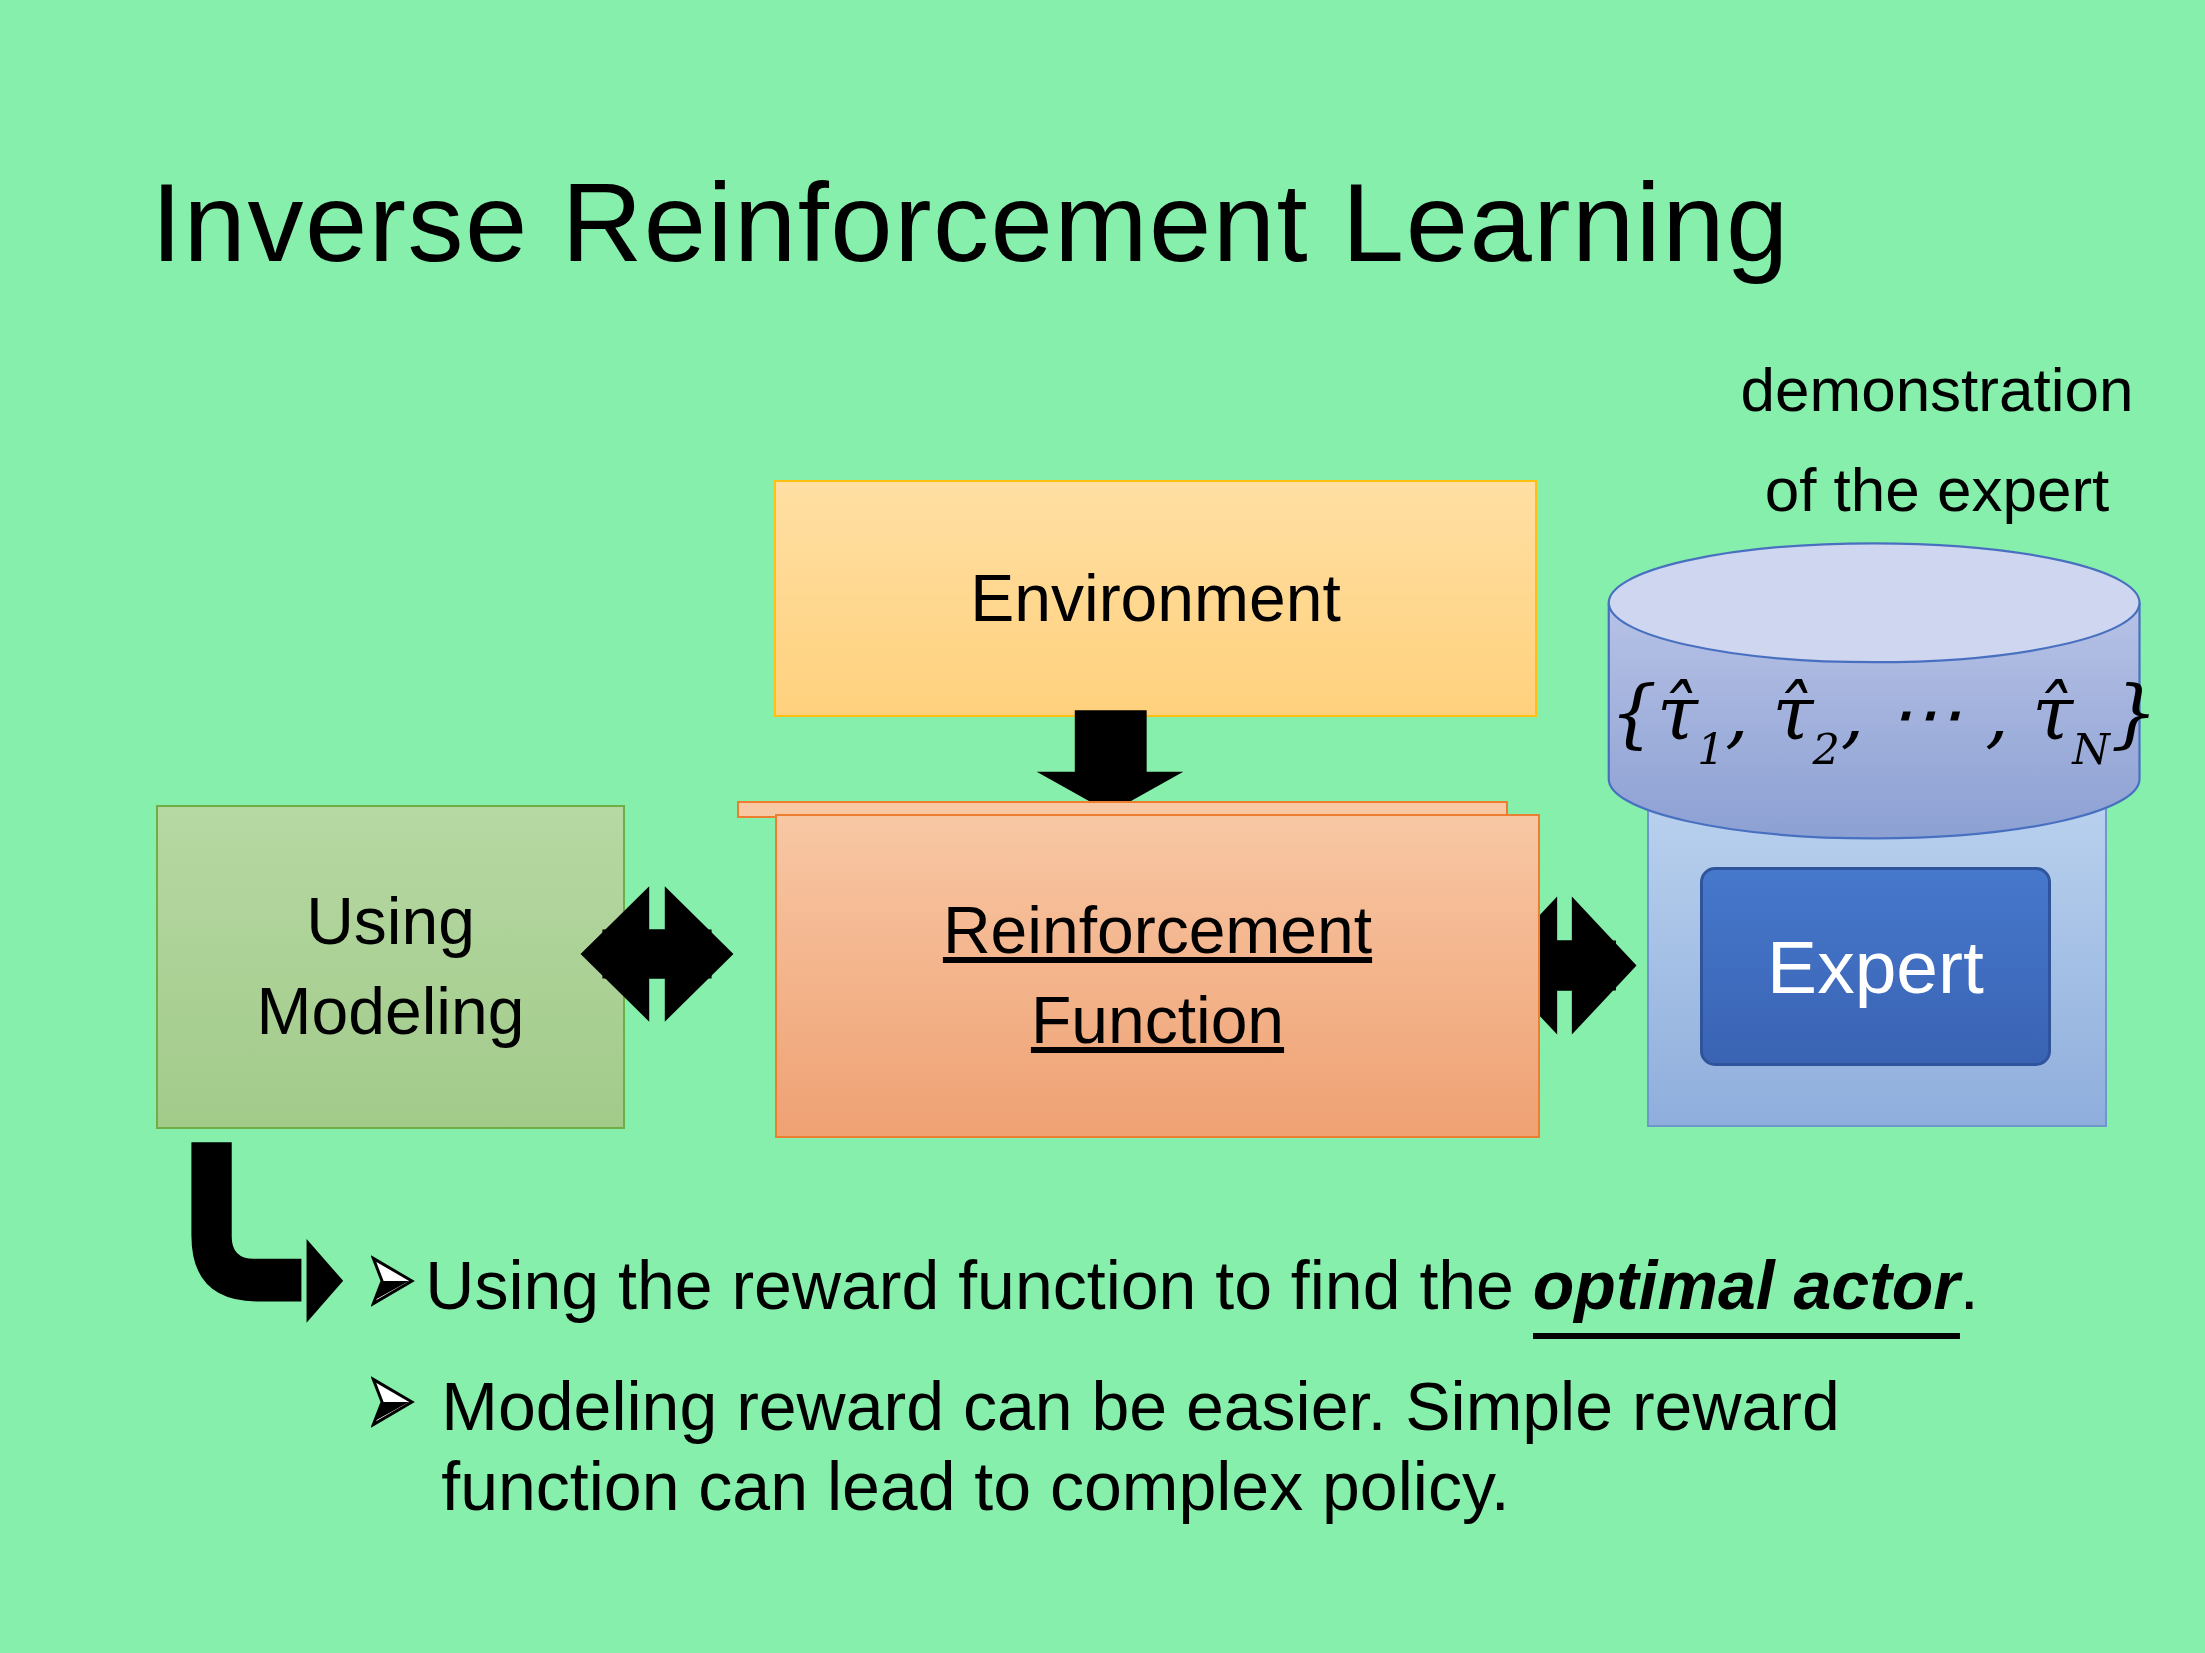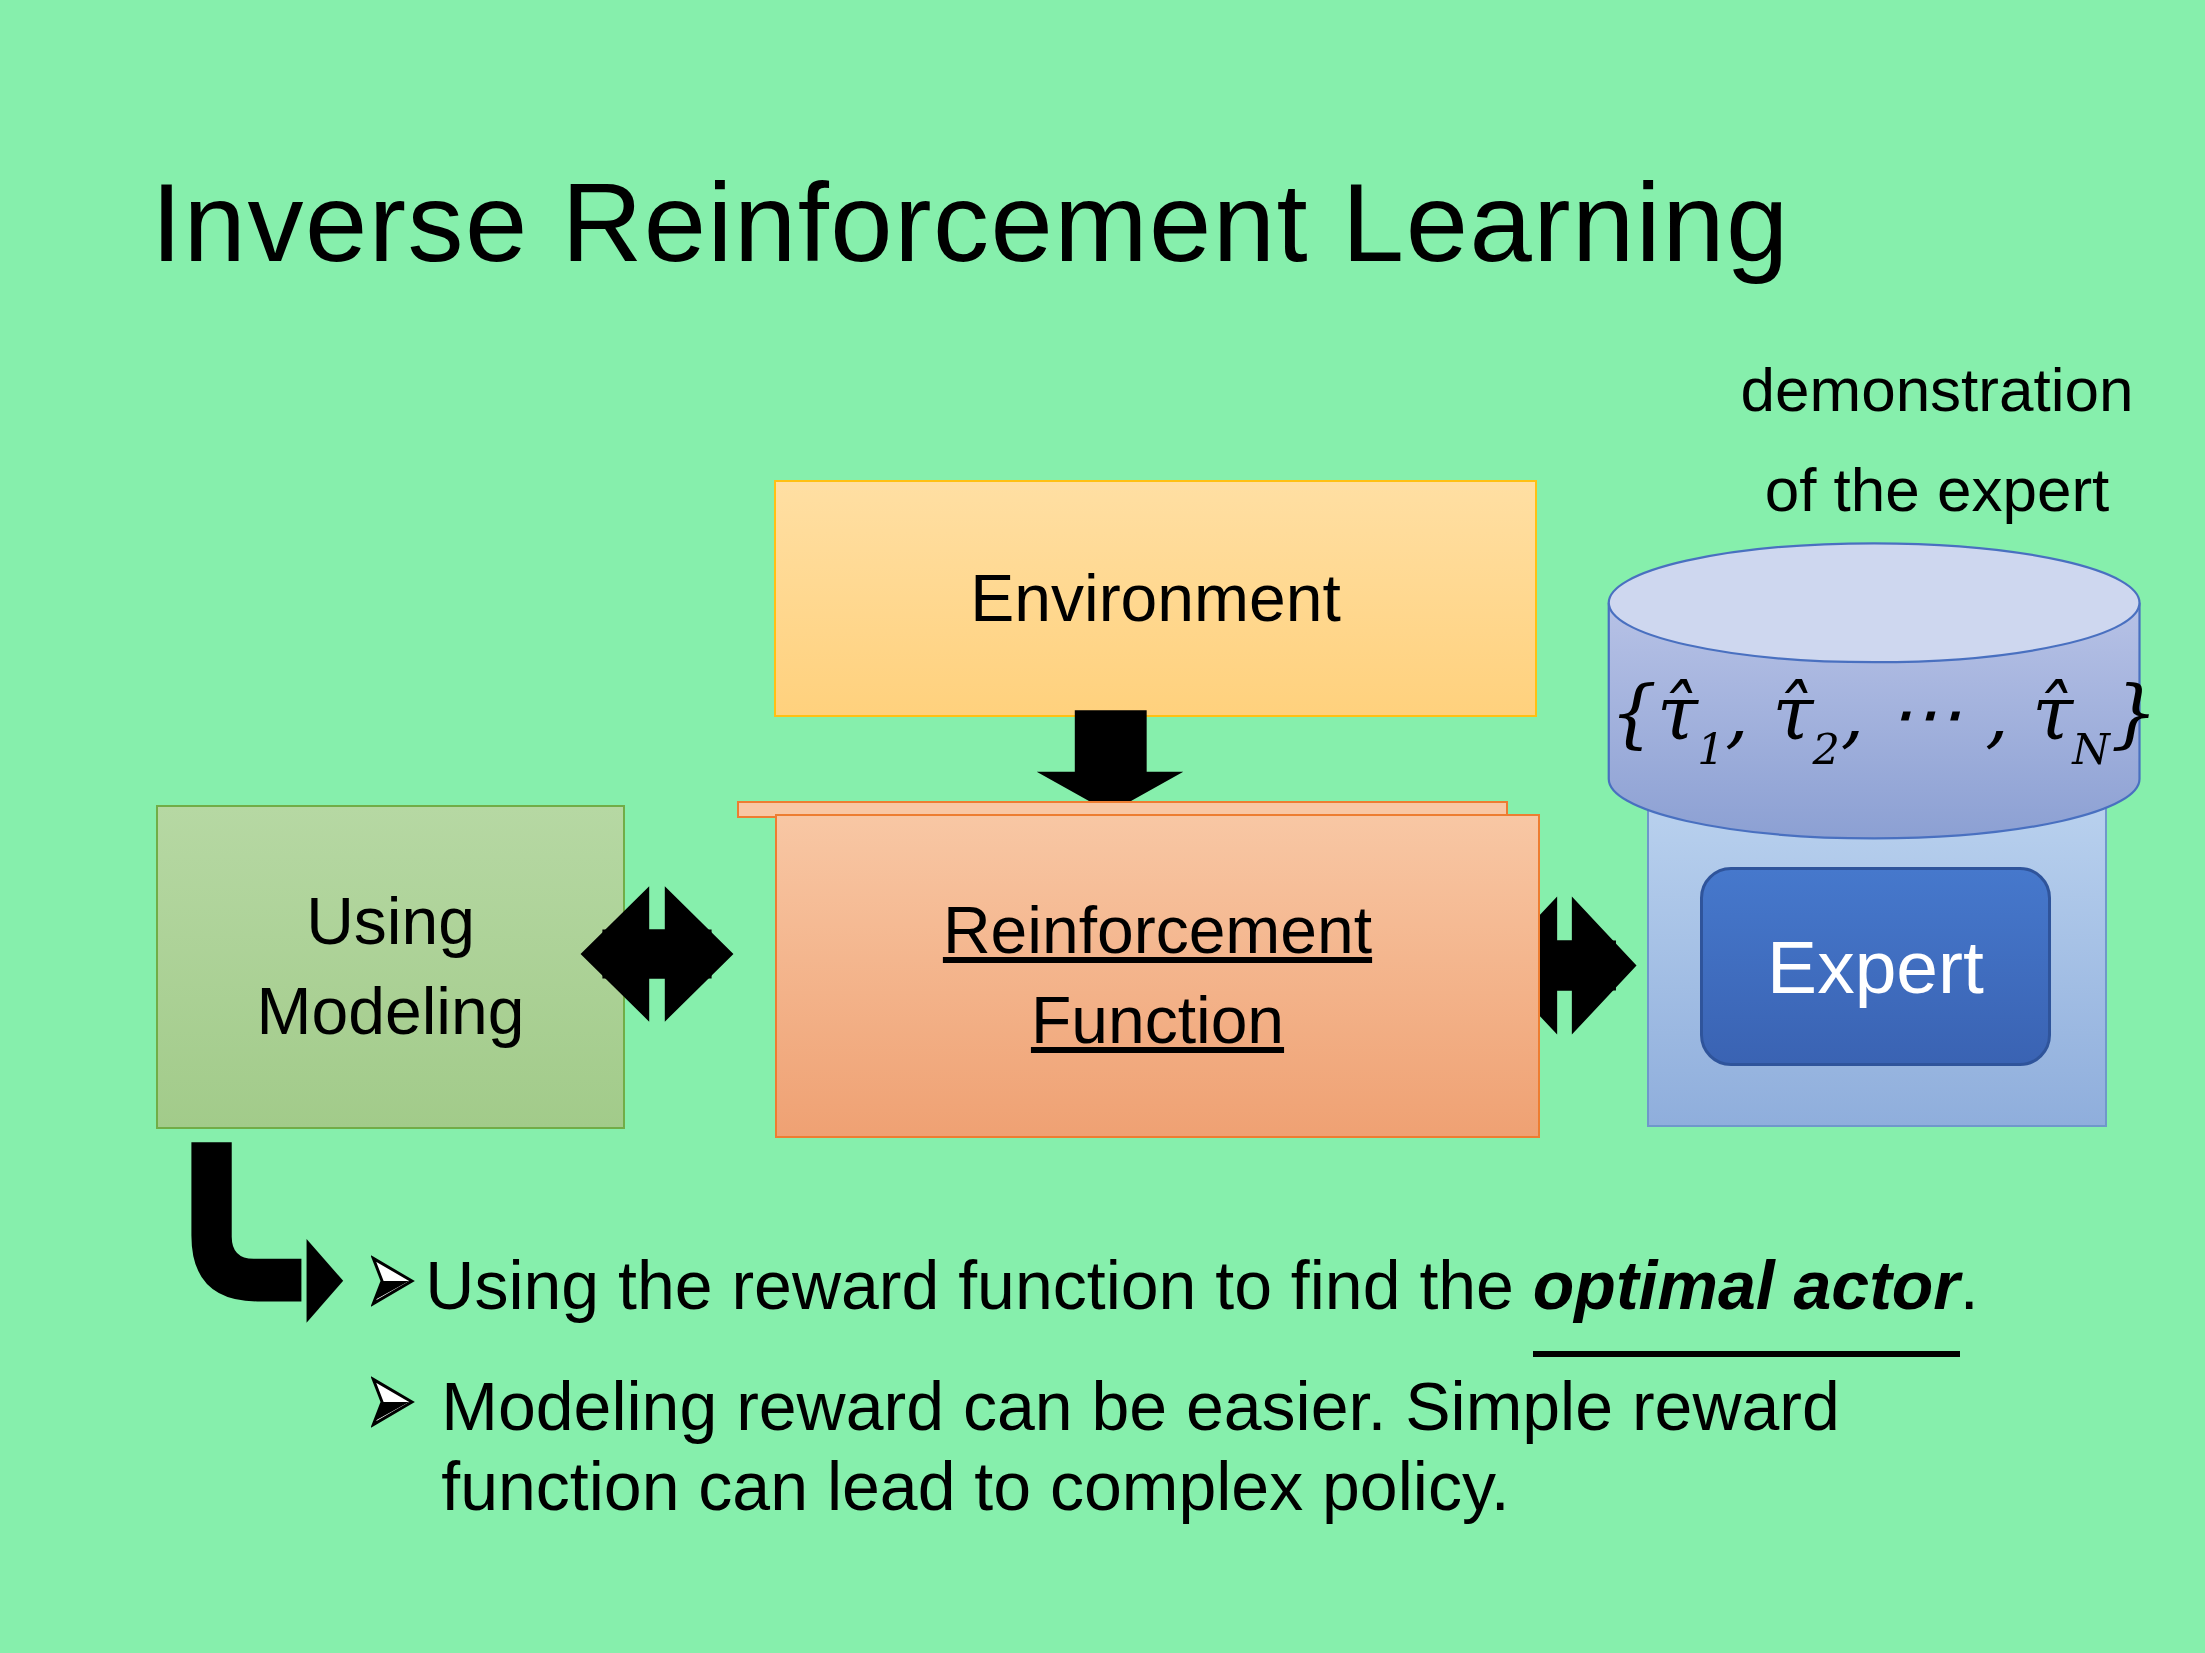--- a/index.html
+++ b/index.html
@@ -52,35 +52,35 @@
   }
   .cylinder{position:absolute; left:1595px; top:533px; width:559px; height:323px; z-index:1;}
   .formula{
     position:absolute; left:1610px; top:665px; width:529px; z-index:2;
     text-align:center; font-family:"DejaVu Serif", serif; font-style:italic;
     font-size:74px; line-height:96px; color:#000; white-space:nowrap;
   }
   .formula sub{font-size:0.58em; position:relative; top:0.22em; left:-0.02em;}
   .expert-btn{
     position:absolute; left:1700px; top:867px; width:345px; height:193px; z-index:3;
-    border:3.7px solid var(--expert_border); border-radius:31px;
+    border:3.7px solid var(--expert_border); border-radius:15px;
     background:linear-gradient(180deg, var(--expert_fill), var(--expert_fill_bottom));
     display:flex; align-items:center; justify-content:center;
     color:#ffffff; font-size:75px;
   }
 
   .bullet-row{position:absolute; display:flex; align-items:flex-start; font-size:68px; color:#000;}
   .bullet-row .marker{flex:0 0 auto; margin-top:8.8px; margin-right:10.3px;}
   .bullet-row .btext{display:block; line-height:1.18;}
   .bullet-row .bl{display:block;}
   .b1{left:371px; top:1245px; width:1764px;}
   .b2{left:371px; top:1366px; width:1544px;gap:16px;}
   .em{
     font-weight:bold; font-style:italic;
-    border-bottom:6.6px solid #000; padding-bottom:28px;
+    border-bottom:6.6px solid #000; padding-bottom:10px;
   }
 </style>
 </head>
 <body>
 
 <div class="slide">
 
   <h1 class="title">Inverse Reinforcement Learning</h1>
 
   <div class="demo-label">

